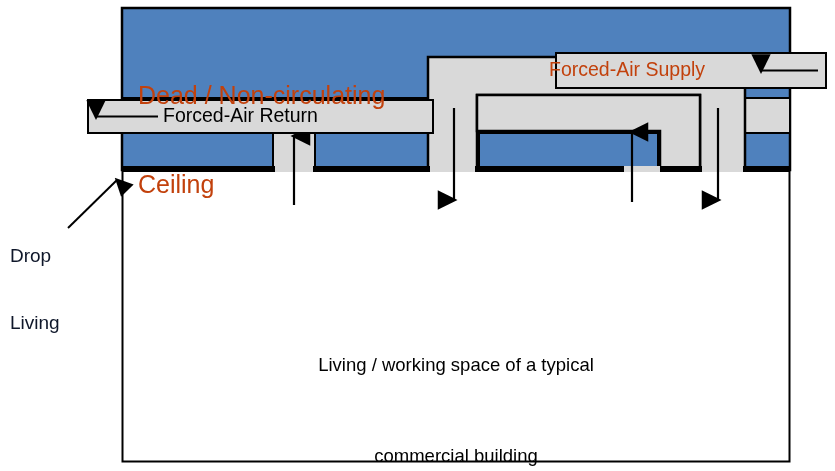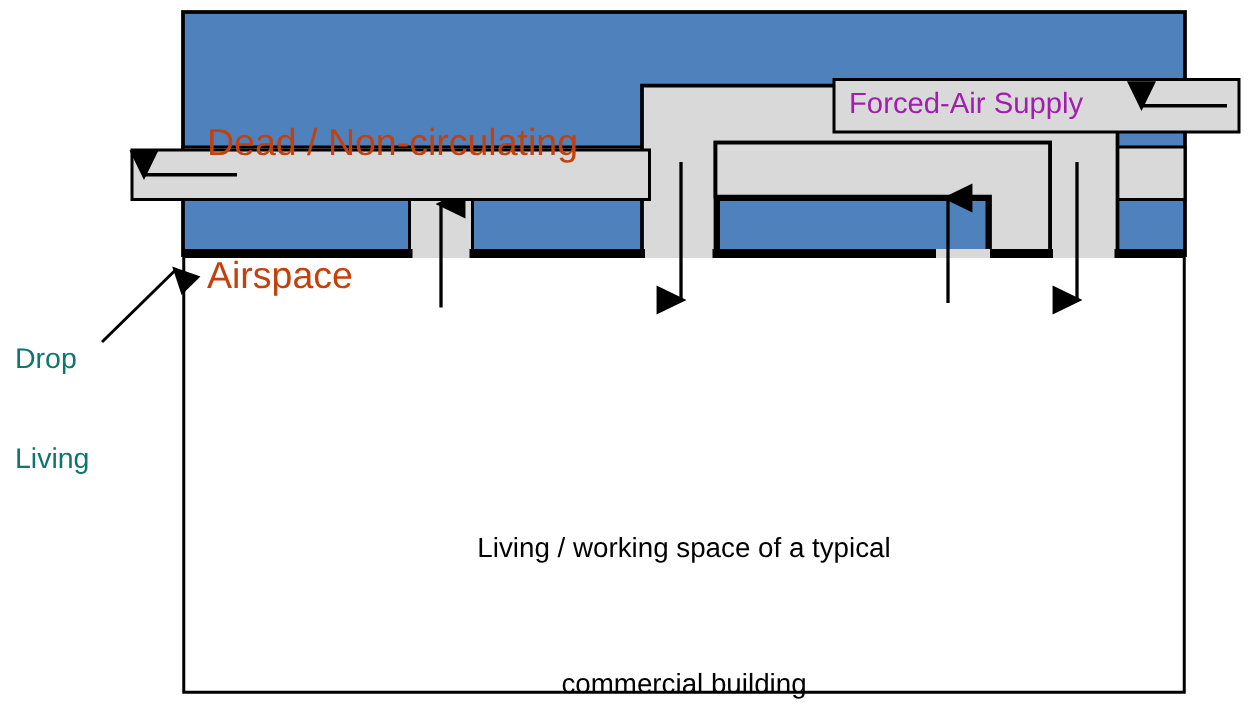--- a/index.html
+++ b/index.html
@@ -27,44 +27,44 @@
     white-space: pre;
     line-height: 1.18;
   }
   .lbl-dead {
     color: #c2410c;
     font-size: 25px;
     left: 138px;
     top: 22px;
   }
   .lbl-drop {
-    color: #0f766e;
+    color: #0f172a;
     font-size: 19px;
     left: 10px;
-    top: 184px;
+    top: 200px;
     text-align: left;
   }
   .lbl-room {
     color: #000000;
     font-size: 18.5px;
     left: 122px;
     top: 310px;
     width: 668px;
     text-align: center;
   }
   .lbl-return {
     color: #000000;
     font-size: 19.5px;
     left: 163px;
     top: 104px;
   }
   .lbl-supply {
-    color: #a21caf;
+    color: #c2410c;
     font-size: 19.5px;
-    left: 566px;
+    left: 549px;
     top: 58px;
   }
 </style>
 </head>
 <body>
 
 <div id="stage">
 
   <svg width="835" height="471" viewBox="0 0 835 471">
 
@@ -114,23 +114,24 @@
 
     <rect x="556" y="53" width="270" height="35" fill="#D9D9D9" stroke="#000000" stroke-width="2"></rect>
     <line x1="818" y1="70.5" x2="761" y2="70.5" stroke="#000000" stroke-width="2.2" marker-end="url(#arrLeft)"></line>
 
     <line x1="68" y1="228" x2="117" y2="180" stroke="#000000" stroke-width="2" marker-end="url(#arrUp)"></line>
 
   </svg>
 
   <div class="lbl lbl-dead">
     <div>Dead / Non-circulating</div>
-    <div>Airspace</div>
+    <div>Ceiling</div>
   </div>
 
+  <div class="lbl lbl-return">Forced-Air Return</div>
 
   <div class="lbl lbl-supply">Forced-Air Supply</div>
 
   <div class="lbl lbl-drop">
     <div>Drop</div>
     <div>Living</div>
   </div>
 
   <div class="lbl lbl-room">
     <div>Living / working space of a typical</div>

